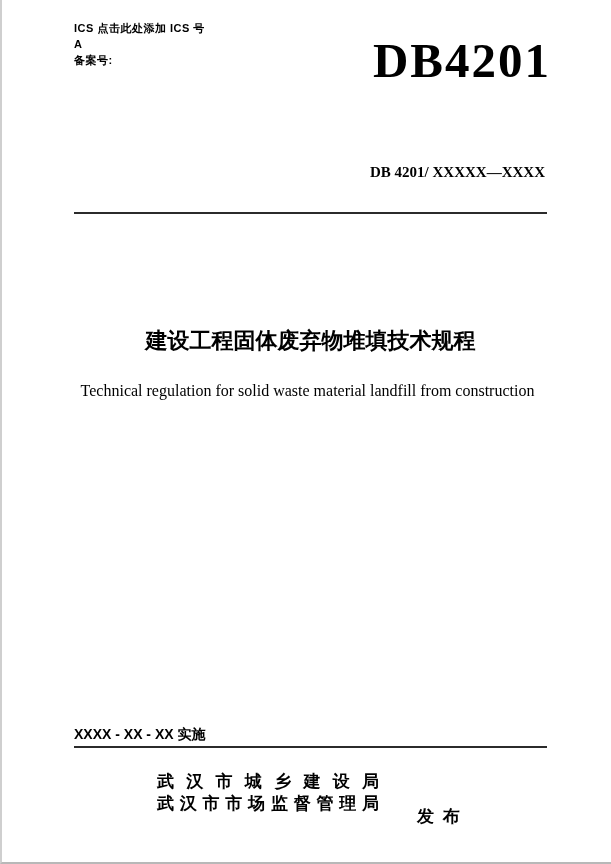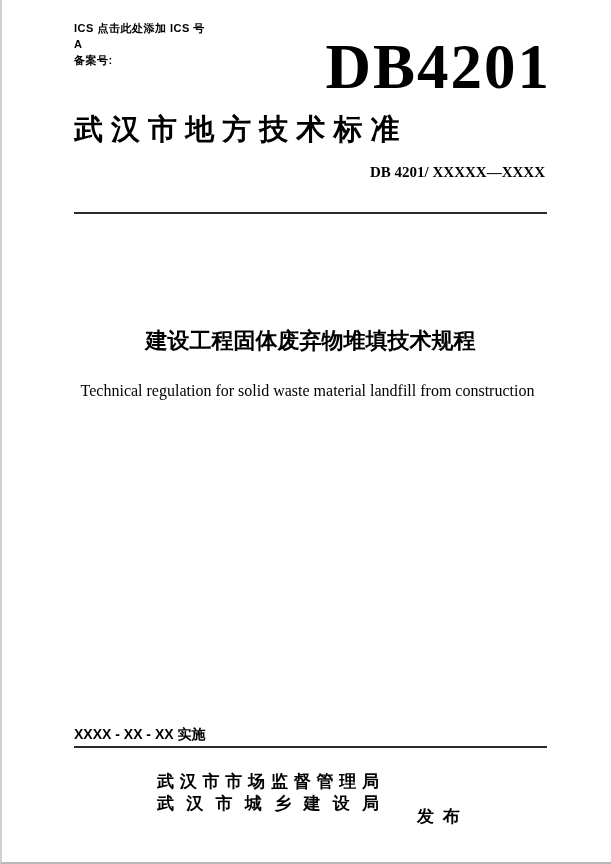--- a/index.html
+++ b/index.html
@@ -20,21 +20,21 @@
   
   .meta {
     position: absolute; left: 72px; top: 20px;
     font-size: 11px; font-weight: bold; line-height: 16px;
     letter-spacing: 0.5px;
   }
   
   .db-code {
     position: absolute; right: 60px; top: 36px;
     font-family: "Liberation Serif", serif;
-    font-weight: bold; font-size: 63px; line-height: 1;
+    font-weight: bold; font-size: 49px; line-height: 1;
     letter-spacing: 2px; white-space: nowrap;
   }
   
   .std-name {
     position: absolute; left: 72px; top: 112px; width: 473px;
     font-size: 29px; font-weight: bold; line-height: 1.2;
     text-align: justify; text-align-last: justify;
     white-space: nowrap; display: block;
   }
   .std-name::after { content: ""; display: inline-block; width: 100%; }
@@ -92,37 +92,36 @@
 <div class="page">
 
   <div class="meta">
     <div>ICS 点击此处添加 ICS 号</div>
     <div>A</div>
     <div>备案号:</div>
   </div>
 
   <div class="db-code">DB4201</div>
 
-  <div class="std-name">武 汉 市 地 方 技 术 标 准</div>
 
   <div class="doc-number">DB 4201/ XXXXX—XXXX</div>
 
   <div class="rule-top"></div>
 
   <div class="title-zh">建设工程固体废弃物堆填技术规程</div>
 
   <div class="title-en">Technical regulation for solid waste material landfill from construction</div>
 
 
   <div class="dates-row">
     <span>XXXX - XX - XX 实施</span>
   </div>
 
   <div class="rule-bottom"></div>
 
   <div class="publishers">
+    <span class="jline">武 汉 市 城 乡 建 设 局</span>
     <span class="jline">武 汉 市 市 场 监 督 管 理 局</span>
-    <span class="jline">武 汉 市 城 乡 建 设 局</span>
   </div>
 
   <div class="publish-label">发 布</div>
 
 </div>
 
 </body></html>

